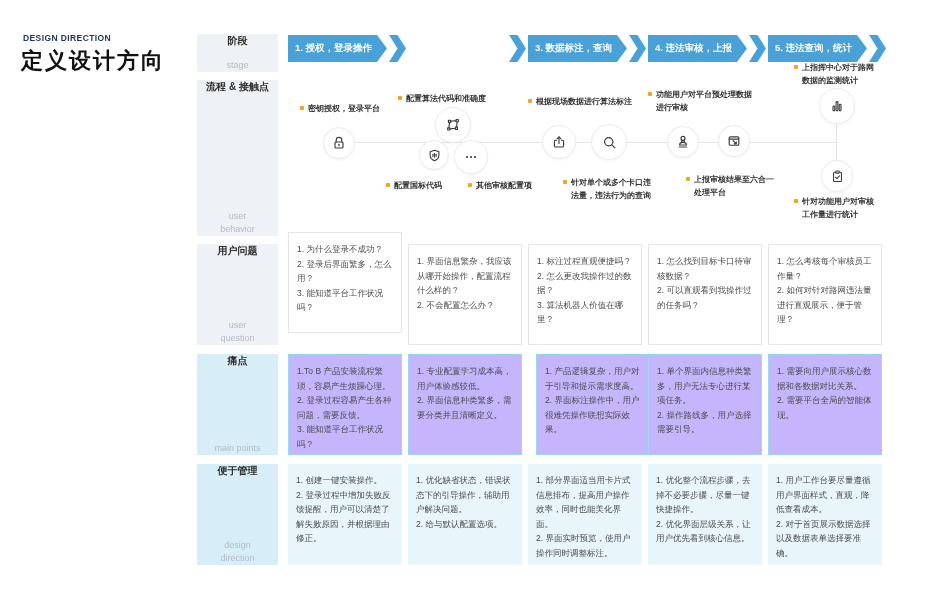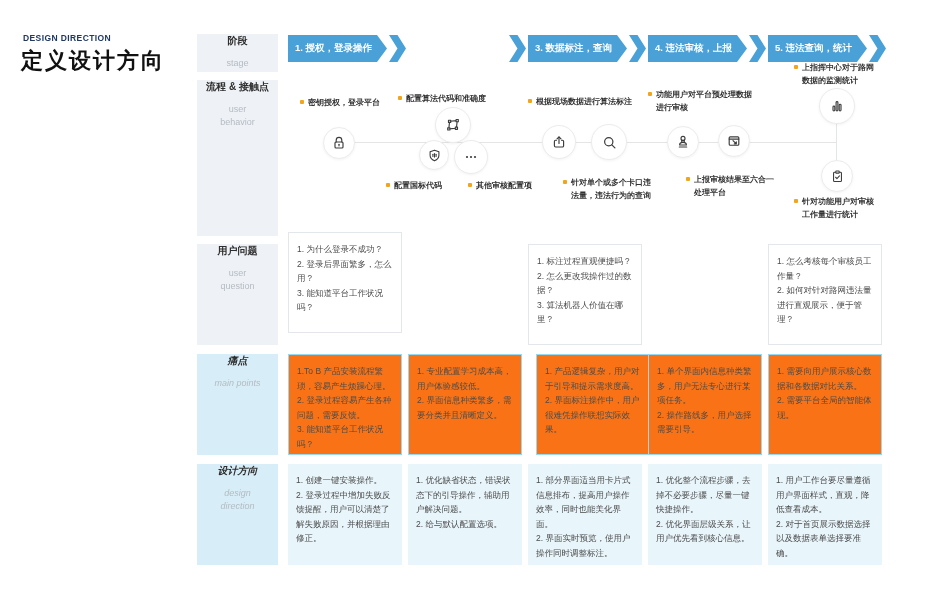--- a/index.html
+++ b/index.html
@@ -3,44 +3,44 @@
 <meta charset="utf-8">
 <style>
   html,body{margin:0;padding:0;background:#fff;}
   .canvas{position:relative;width:930px;height:600px;background:#fff;overflow:hidden;
           font-family:"Liberation Sans","DejaVu Sans",sans-serif;}
   .eyebrow{position:absolute;left:23px;top:33px;font-size:8.5px;font-weight:bold;
            color:#1f3864;letter-spacing:.4px;}
   .main-title{position:absolute;left:21px;top:46px;margin:0;font-size:22px;font-weight:bold;
            color:#111;letter-spacing:2px;}
   .row-label{position:absolute;left:197px;width:81px;display:flex;flex-direction:column;
-           align-items:center;justify-content:flex-start;text-align:center;box-sizing:border-box;}
+           align-items:center;justify-content:space-between;text-align:center;box-sizing:border-box;}
   .row-label .zh{font-size:10px;font-weight:bold;color:#2e2e2e;line-height:1.4;}
   .row-label .en{font-size:9px;color:#b4bbc3;margin-top:9px;line-height:1.45;white-space:pre-line;}
   .bg-gray{background:#eef1f5;}
-  .bg-blue{background:#d7eef8;font-style:italic;}
+  .bg-blue{background:#d7eef8;}
   .banner{position:absolute;top:35px;width:99px;height:27px;background:#4aa1d8;color:#fff;
           font-size:9.5px;font-weight:bold;display:flex;align-items:center;justify-content:center;
           padding-right:8px;box-sizing:border-box;
           clip-path:polygon(0 0,calc(100% - 10px) 0,100% 50%,calc(100% - 10px) 100%,0 100%);}
   .chev{position:absolute;top:35px;width:17px;height:27px;background:#4aa1d8;
           clip-path:polygon(0 0,50% 0,100% 50%,50% 100%,0 100%,50% 50%);}
   .hline,.vline{position:absolute;background:#e4e5e7;}
   .node{position:absolute;background:#fff;border:1px solid #ececec;border-radius:50%;
           display:flex;align-items:center;justify-content:center;z-index:2;
           box-shadow:0 1px 3px rgba(0,0,0,.05);}
   .node svg{stroke:#3c3c3c;fill:none;stroke-width:1.15;stroke-linecap:round;stroke-linejoin:round;}
   .anno{position:absolute;font-size:8px;font-weight:bold;color:#333;line-height:1.65;
           white-space:pre-line;padding-left:8px;z-index:3;}
   .anno::before{content:"";position:absolute;left:0;top:4px;width:4px;height:4px;
           background:#f2a51a;border-radius:1px;}
   .cell{position:absolute;width:114px;height:101px;box-sizing:border-box;overflow:hidden;
           font-size:8.5px;line-height:1.72;color:#4c4c4c;padding:9px 8px;white-space:pre-line;}
   .cell-q{background:#fff;border:1px solid #e3e6ea;}
-  .cell-p{background:#f97316;border:1px solid #96d9f0;}
+  .cell-p{background:#c4b5fd;border:1px solid #96d9f0;}
   .cell-d{background:#e8f5fb;}
 </style>
 </head>
 <body>
 
 <div class="canvas">
 
   <div class="eyebrow">DESIGN DIRECTION</div>
   <h1 class="main-title">定义设计方向</h1>
 
@@ -56,21 +56,21 @@
   <div class="row-label bg-gray" style="top:244px;height:101px">
     <div class="zh">用户问题</div>
     <div class="en">user
 question</div>
   </div>
   <div class="row-label bg-blue" style="top:354px;height:101px">
     <div class="zh">痛点</div>
     <div class="en">main points</div>
   </div>
   <div class="row-label bg-blue" style="top:464px;height:101px">
-    <div class="zh">设计方向</div>
+    <div class="zh">便于管理</div>
     <div class="en">design
 direction</div>
   </div>
 
   <div class="banner" style="left:288px">1. 授权，登录操作</div>
   <div class="chev" style="left:389px"></div>
   <div class="chev" style="left:509px"></div>
   <div class="banner" style="left:528px">3. 数据标注，查询</div>
   <div class="chev" style="left:629px"></div>
   <div class="banner" style="left:648px">4. 违法审核，上报</div>
@@ -148,42 +148,46 @@
     </svg>
   </div>
   <div class="node" style="left:821px;top:160px;width:30px;height:30px">
     <svg width="15" height="15" viewBox="0 0 16 16">
       <rect x="3.8" y="3.4" width="8.4" height="10" rx="1"></rect>
         <rect x="6.2" y="2.2" width="3.6" height="2.2" rx="0.5" fill="#fff"></rect>
       <path d="M6 8.8 L7.4 10.2 L10.1 7.4"></path>
     </svg>
   </div>
 
-  <div class="anno" style="left:300px;top:96px">密钥授权，登录平台</div>
+  <div class="anno" style="left:300px;top:102px">密钥授权，登录平台</div>
   <div class="anno" style="left:398px;top:92px">配置算法代码和准确度</div>
   <div class="anno" style="left:386px;top:179px">配置国标代码</div>
   <div class="anno" style="left:468px;top:179px">其他审核配置项</div>
   <div class="anno" style="left:528px;top:95px">根据现场数据进行算法标注</div>
   <div class="anno" style="left:563px;top:176px">针对单个或多个卡口违
 法量，违法行为的查询</div>
   <div class="anno" style="left:648px;top:88px">功能用户对平台预处理数据
 进行审核</div>
   <div class="anno" style="left:686px;top:173px">上报审核结果至六合一
 处理平台</div>
   <div class="anno" style="left:794px;top:61px">上指挥中心对于路网
 数据的监测统计</div>
   <div class="anno" style="left:794px;top:195px">针对功能用户对审核
 工作量进行统计</div>
 
   <div class="cell cell-q" style="left:288px;top:232px">1. 为什么登录不成功？
 2. 登录后界面繁多，怎么用？
 3. 能知道平台工作状况吗？</div>
+  <div class="cell cell-q" style="left:408px;top:244px">1. 界面信息繁杂，我应该从哪开始操作，配置流程什么样的？
+2. 不会配置怎么办？</div>
   <div class="cell cell-q" style="left:528px;top:244px">1. 标注过程直观便捷吗？
 2. 怎么更改我操作过的数据？
 3. 算法机器人价值在哪里？</div>
+  <div class="cell cell-q" style="left:648px;top:244px">1. 怎么找到目标卡口待审核数据？
+2. 可以直观看到我操作过的任务吗？</div>
   <div class="cell cell-q" style="left:768px;top:244px">1. 怎么考核每个审核员工作量？
 2. 如何对针对路网违法量进行直观展示，便于管理？</div>
 
   <div class="cell cell-p" style="left:288px;top:354px">1.To B 产品安装流程繁琐，容易产生烦躁心理。
 2. 登录过程容易产生各种问题，需要反馈。
 3. 能知道平台工作状况吗？</div>
   <div class="cell cell-p" style="left:408px;top:354px">1. 专业配置学习成本高，用户体验感较低。
 2. 界面信息种类繁多，需要分类并且清晰定义。</div>
   <div class="cell cell-p" style="left:536px;top:354px">1. 产品逻辑复杂，用户对于引导和提示需求度高。
 2. 界面标注操作中，用户很难凭操作联想实际效果。</div>

